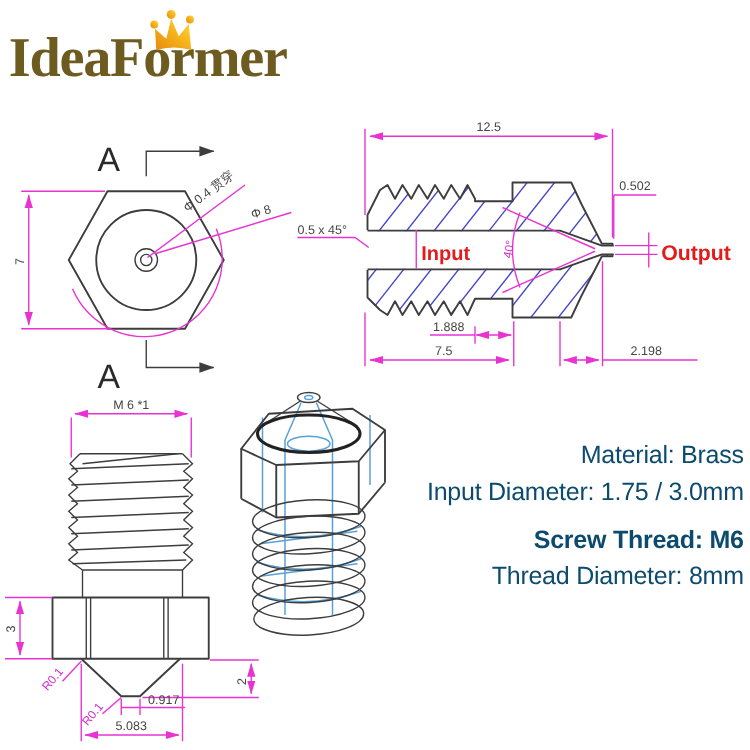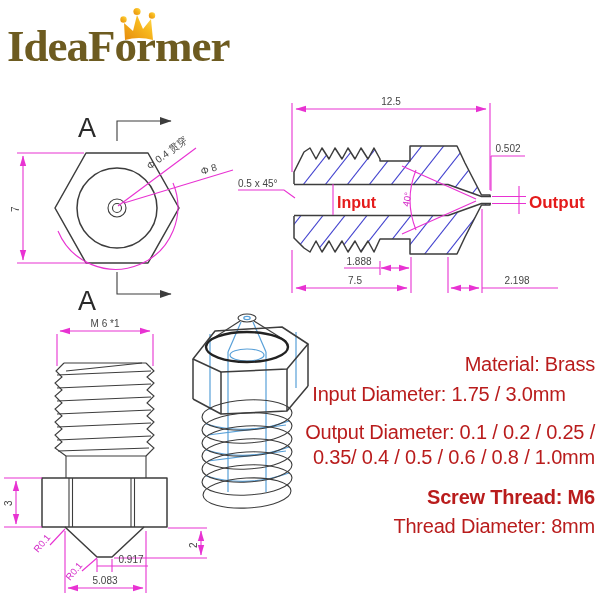--- a/index.html
+++ b/index.html
@@ -2,23 +2,23 @@
 <html><head>
 <meta charset="utf-8">
 <style>
   html,body{margin:0;padding:0;background:#fff;}
   #page{position:relative;width:600px;height:600px;background:#fff;overflow:hidden;
         font-family:"Liberation Sans",sans-serif;}
   #logo{position:absolute;left:7px;top:24px;font-family:"Liberation Serif",serif;
         font-weight:bold;font-size:45px;line-height:1;color:#6d5b20;letter-spacing:-1px;}
   #crown{position:absolute;left:114px;top:6px;}
   #specs{position:absolute;right:5px;top:352px;width:312px;text-align:right;
-         font-size:20px;color:#b91c1c;letter-spacing:-0.2px;}
+         font-size:20px;color:#0c4a6e;letter-spacing:-0.2px;}
   #specs p{margin:0;line-height:25px;}
-  #specs .g1{margin-bottom:5px;} #specs .g2{margin-bottom:13px;text-align:center;}
+  #specs .g1{margin-bottom:5px;} #specs .g2{margin-bottom:13px;}
   #specs .g3{margin-bottom:15px;} #specs .g4{margin-bottom:4px;font-weight:bold;}
   #specs .g5{margin-bottom:4px;}
   svg.draw{position:absolute;left:0;top:0;}
   .out{stroke:#3d3d3d;stroke-width:1.5;fill:none;stroke-linejoin:round;}
   .thin{stroke:#3d3d3d;stroke-width:1.1;fill:none;}
   .bold{stroke:#222;stroke-width:2.4;fill:none;}
   .dim{stroke:#e832d2;stroke-width:1.1;fill:none;}
   .hat{stroke:#4343cf;stroke-width:1.1;}
   .hid{stroke:#58a0d8;stroke-width:1.2;fill:none;}
   .dtext{font:10px "Liberation Sans",sans-serif;fill:#454545;}
@@ -234,17 +234,16 @@
         <ellipse class="thin" cx="247" cy="467" rx="45" ry="15" transform="rotate(-3 247 467)"></ellipse>
         <ellipse class="thin" cx="247" cy="480" rx="45" ry="15" transform="rotate(-3 247 480)"></ellipse>
         <ellipse class="thin" cx="247" cy="493" rx="44" ry="15" transform="rotate(-3 247 493)"></ellipse>
       </g>
     </g>
   </svg>
 
   <div id="specs">
     <p class="g1">Material: Brass</p>
     <p class="g2">Input Diameter: 1.75 / 3.0mm</p>
-    <p class="g3">Output Diameter: 0.1 / 0.2 / 0.25 / 0.35/ 0.4 / 0.5 / 0.6 / 0.8 / 1.0mm</p>
     <p class="g4">Screw Thread: M6</p>
     <p>Thread Diameter: 8mm</p>
   </div>
 </div>
 
 </body></html>

